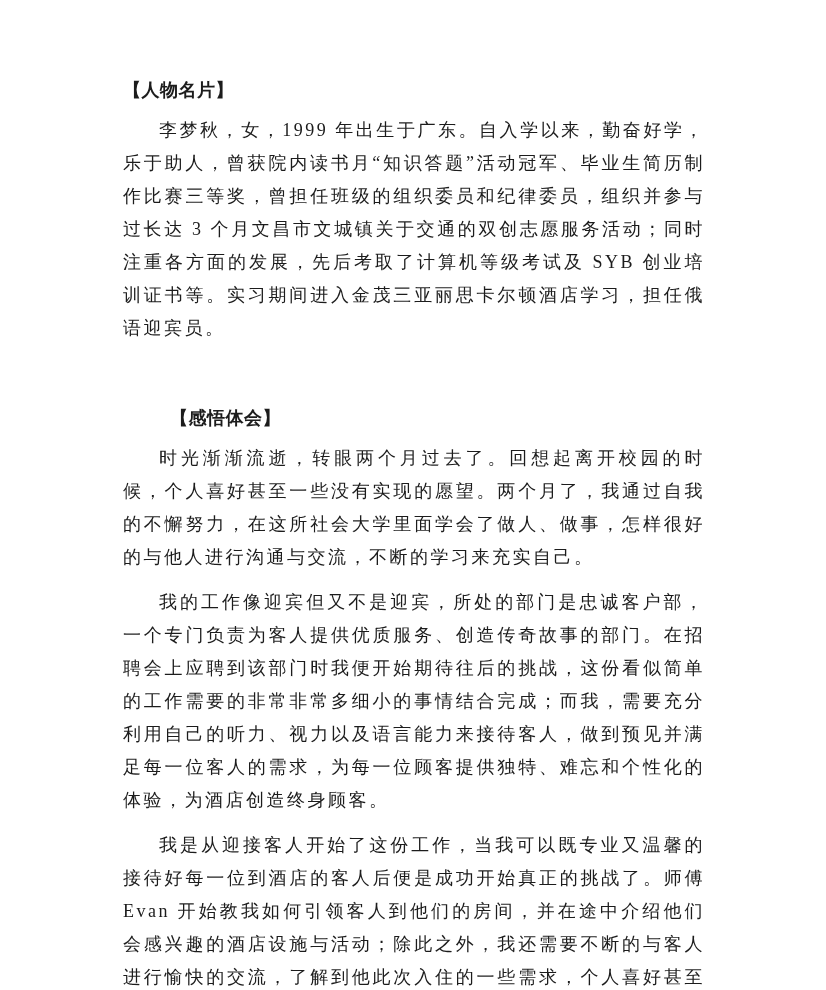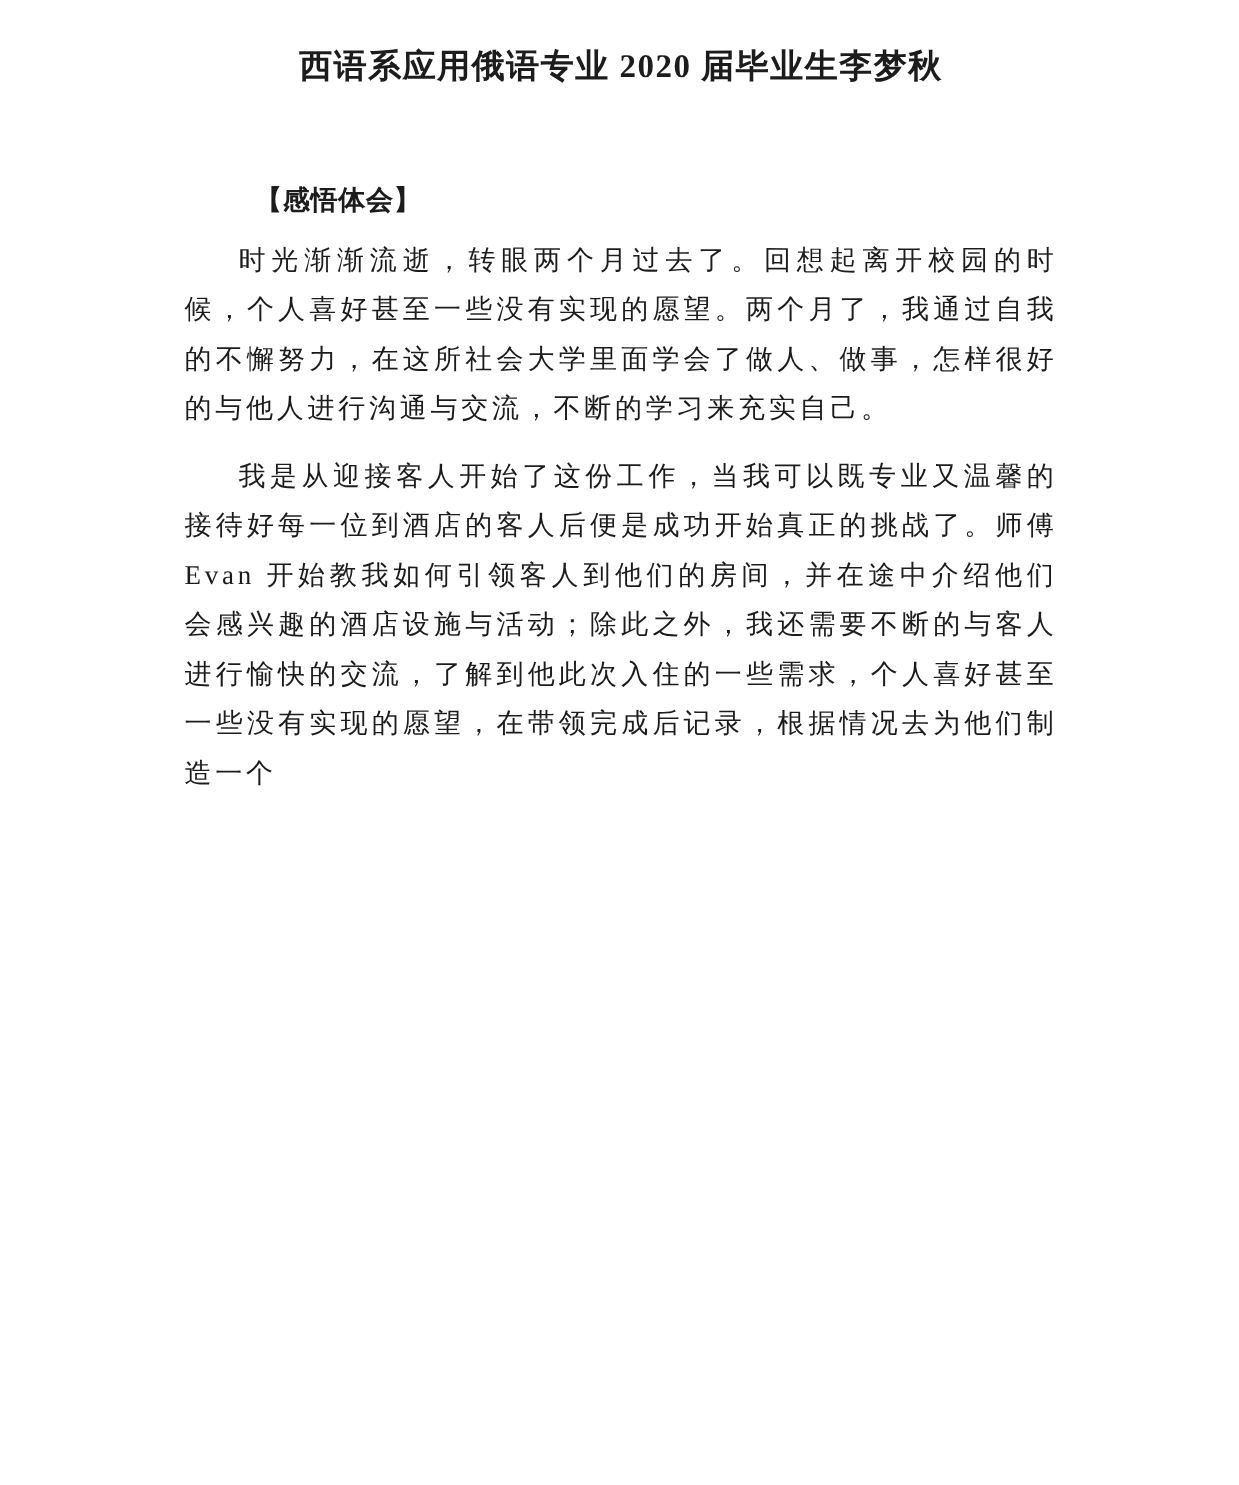--- a/index.html
+++ b/index.html
@@ -58,23 +58,27 @@
   .body-para + .body-para {
     margin-top: 12px;
   }
 </style>
 </head>
 <body>
 
 <div class="page">
   <div class="doc">
 
-    <h1 class="doc-title">西语系应用俄语专业 2020 届毕业生李梦秋</h1>
 
+    <div class="section section-profile">
+      <h2 class="section-heading">【人物名片】</h2>
+      <p class="body-para">李梦秋，女，1999 年出生于广东。自入学以来，勤奋好学，乐于助人，曾获院内读书月“知识答题”活动冠军、毕业生简历制作比赛三等奖，曾担任班级的组织委员和纪律委员，组织并参与过长达 3 个月文昌市文城镇关于交通的双创志愿服务活动；同时注重各方面的发展，先后考取了计算机等级考试及 SYB 创业培训证书等。实习期间进入金茂三亚丽思卡尔顿酒店学习，担任俄语迎宾员。</p>
+    </div>
 
     <div class="section section-reflections">
       <h2 class="section-heading">【感悟体会】</h2>
       <p class="body-para">时光渐渐流逝，转眼两个月过去了。回想起离开校园的时候，个人喜好甚至一些没有实现的愿望。两个月了，我通过自我的不懈努力，在这所社会大学里面学会了做人、做事，怎样很好的与他人进行沟通与交流，不断的学习来充实自己。</p>
+      <p class="body-para">我的工作像迎宾但又不是迎宾，所处的部门是忠诚客户部，一个专门负责为客人提供优质服务、创造传奇故事的部门。在招聘会上应聘到该部门时我便开始期待往后的挑战，这份看似简单的工作需要的非常非常多细小的事情结合完成；而我，需要充分利用自己的听力、视力以及语言能力来接待客人，做到预见并满足每一位客人的需求，为每一位顾客提供独特、难忘和个性化的体验，为酒店创造终身顾客。</p>
       <p class="body-para">我是从迎接客人开始了这份工作，当我可以既专业又温馨的接待好每一位到酒店的客人后便是成功开始真正的挑战了。师傅 Evan 开始教我如何引领客人到他们的房间，并在途中介绍他们会感兴趣的酒店设施与活动；除此之外，我还需要不断的与客人进行愉快的交流，了解到他此次入住的一些需求，个人喜好甚至一些没有实现的愿望，在带领完成后记录，根据情况去为他们制造一个</p>
     </div>
 
   </div>
 </div>
 
 </body></html>

